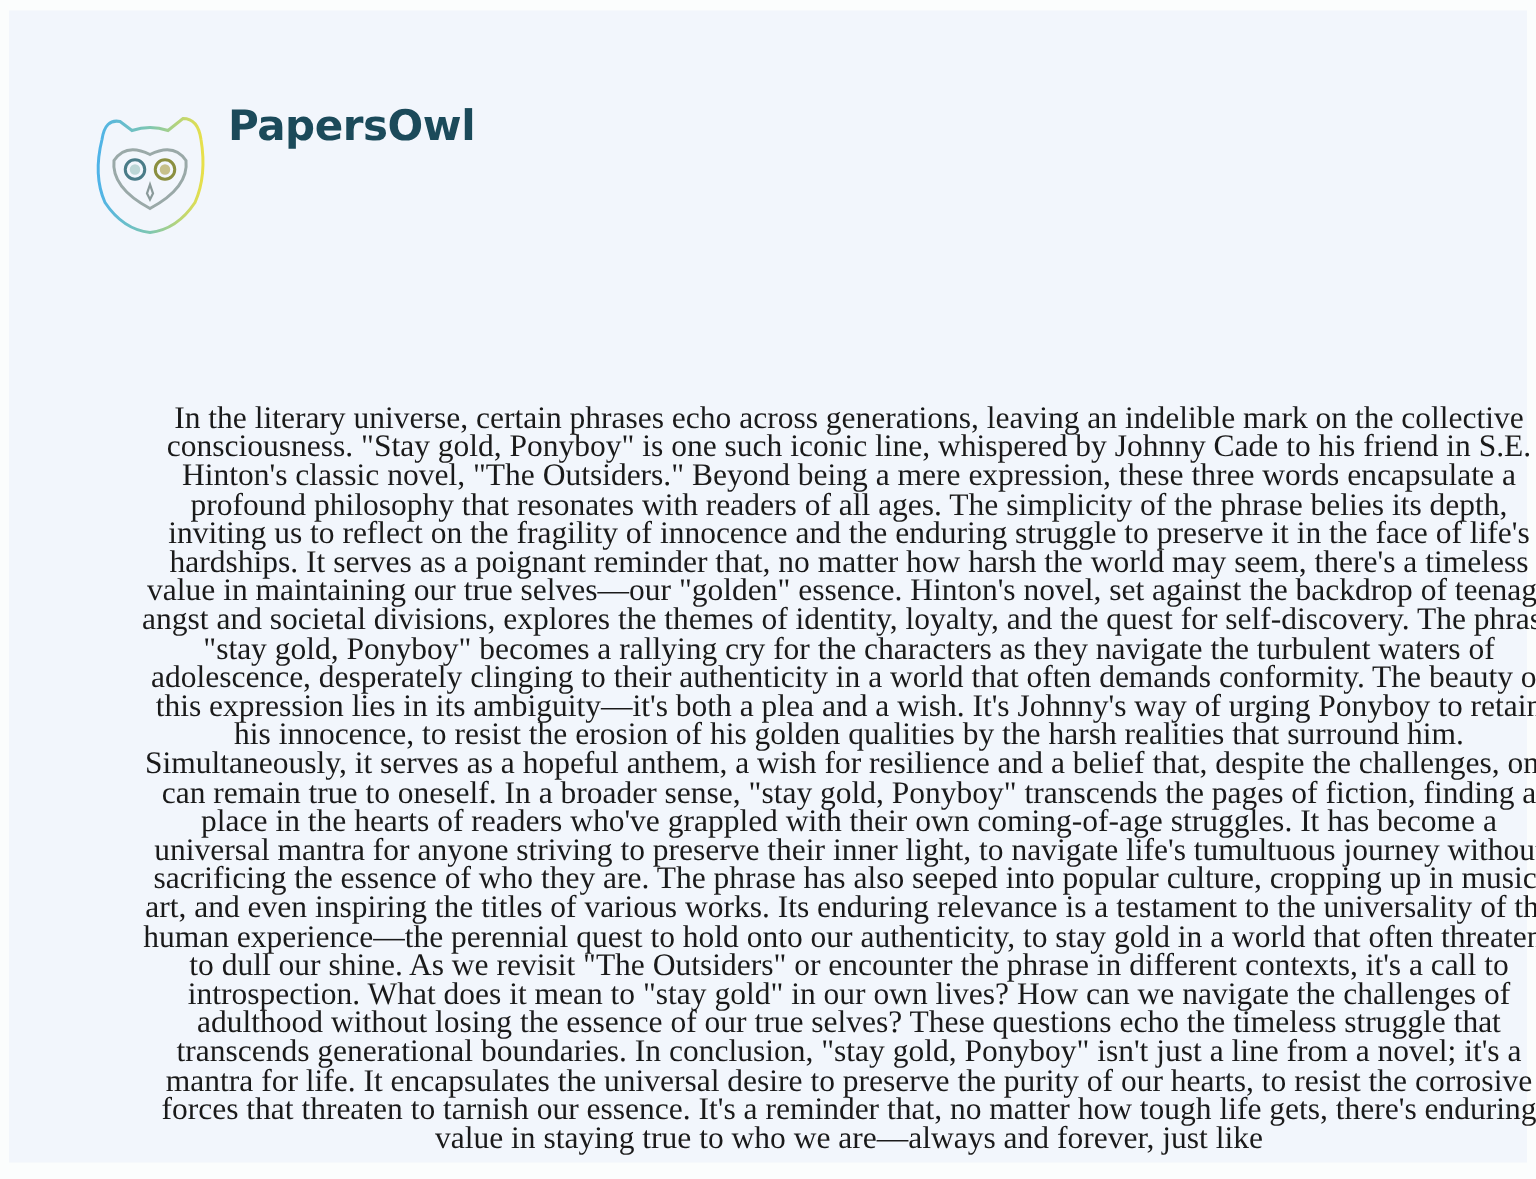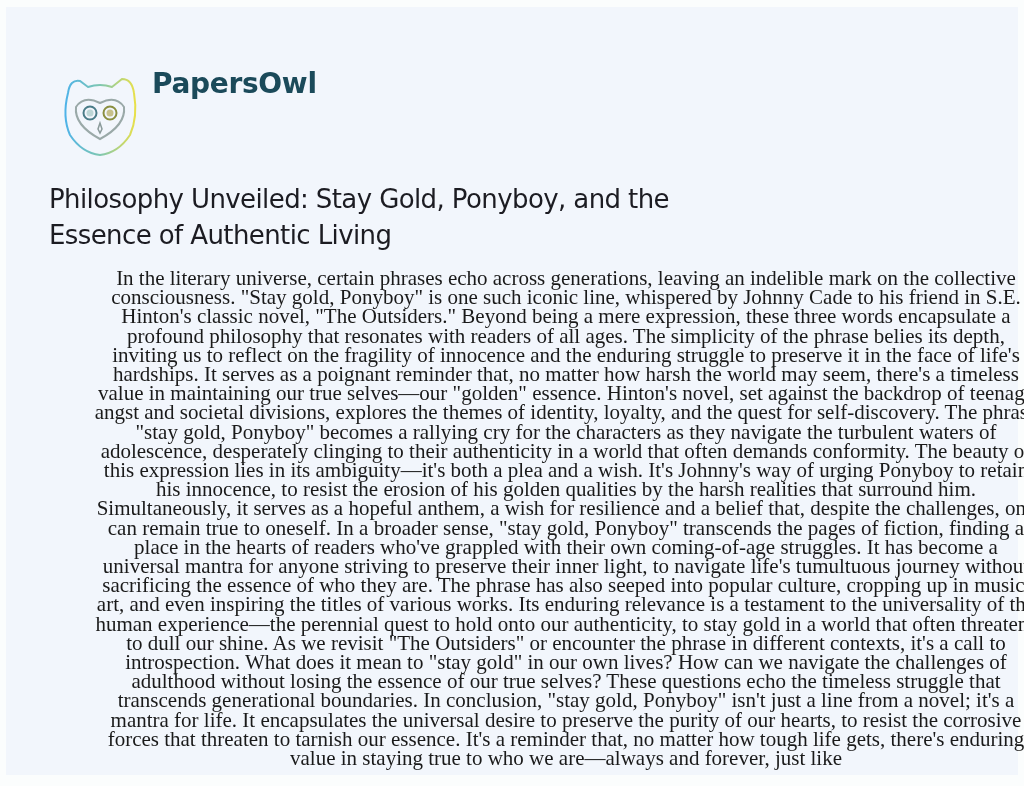--- a/index.html
+++ b/index.html
@@ -93,16 +93,15 @@
       <circle cx="32" cy="40" r="6.5" fill="none" stroke="#4a7c88" stroke-width="2"></circle>
       <circle cx="32" cy="40" r="3.5" fill="#bcd6d6"></circle>
       <circle cx="52" cy="40" r="6.5" fill="none" stroke="#8a8f40" stroke-width="2"></circle>
       <circle cx="52" cy="40" r="3.5" fill="#c6c08a"></circle>
       <path d="M42 50 L40 56 L42 60 L44 56 Z" fill="none" stroke="#8a9a9a" stroke-width="1.5"></path>
     </svg>
   </div>
 
   <div class="brand-name">PapersOwl</div>
 
-  <h1 class="title">Philosophy Unveiled: Stay Gold, Ponyboy, and the Essence of Authentic Living</h1>
 
   <p class="body-text">In the literary universe, certain phrases echo across generations, leaving an indelible mark on the collective consciousness. "Stay gold, Ponyboy" is one such iconic line, whispered by Johnny Cade to his friend in S.E. Hinton's classic novel, "The Outsiders." Beyond being a mere expression, these three words encapsulate a profound philosophy that resonates with readers of all ages. The simplicity of the phrase belies its depth, inviting us to reflect on the fragility of innocence and the enduring struggle to preserve it in the face of life's hardships. It serves as a poignant reminder that, no matter how harsh the world may seem, there's a timeless value in maintaining our true selves—our "golden" essence. Hinton's novel, set against the backdrop of teenage angst and societal divisions, explores the themes of identity, loyalty, and the quest for self-discovery. The phrase "stay gold, Ponyboy" becomes a rallying cry for the characters as they navigate the turbulent waters of adolescence, desperately clinging to their authenticity in a world that often demands conformity. The beauty of this expression lies in its ambiguity—it's both a plea and a wish. It's Johnny's way of urging Ponyboy to retain his innocence, to resist the erosion of his golden qualities by the harsh realities that surround him. Simultaneously, it serves as a hopeful anthem, a wish for resilience and a belief that, despite the challenges, one can remain true to oneself. In a broader sense, "stay gold, Ponyboy" transcends the pages of fiction, finding a place in the hearts of readers who've grappled with their own coming-of-age struggles. It has become a universal mantra for anyone striving to preserve their inner light, to navigate life's tumultuous journey without sacrificing the essence of who they are. The phrase has also seeped into popular culture, cropping up in music, art, and even inspiring the titles of various works. Its enduring relevance is a testament to the universality of the human experience—the perennial quest to hold onto our authenticity, to stay gold in a world that often threatens to dull our shine. As we revisit "The Outsiders" or encounter the phrase in different contexts, it's a call to introspection. What does it mean to "stay gold" in our own lives? How can we navigate the challenges of adulthood without losing the essence of our true selves? These questions echo the timeless struggle that transcends generational boundaries. In conclusion, "stay gold, Ponyboy" isn't just a line from a novel; it's a mantra for life. It encapsulates the universal desire to preserve the purity of our hearts, to resist the corrosive forces that threaten to tarnish our essence. It's a reminder that, no matter how tough life gets, there's enduring value in staying true to who we are—always and forever, just like</p>
 </div>
 
 </body></html>

